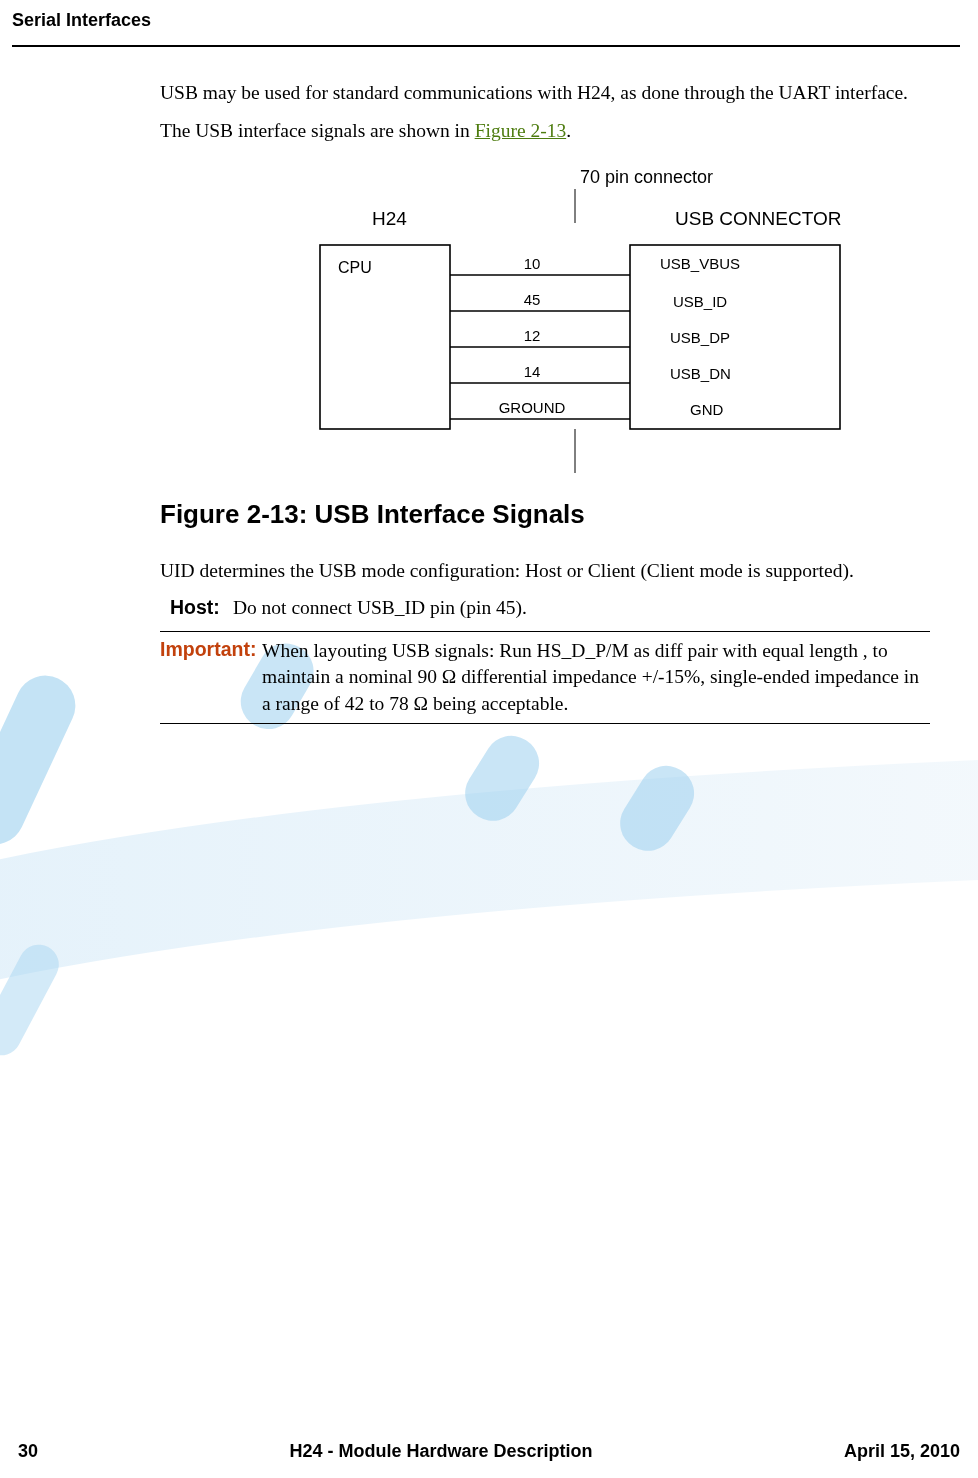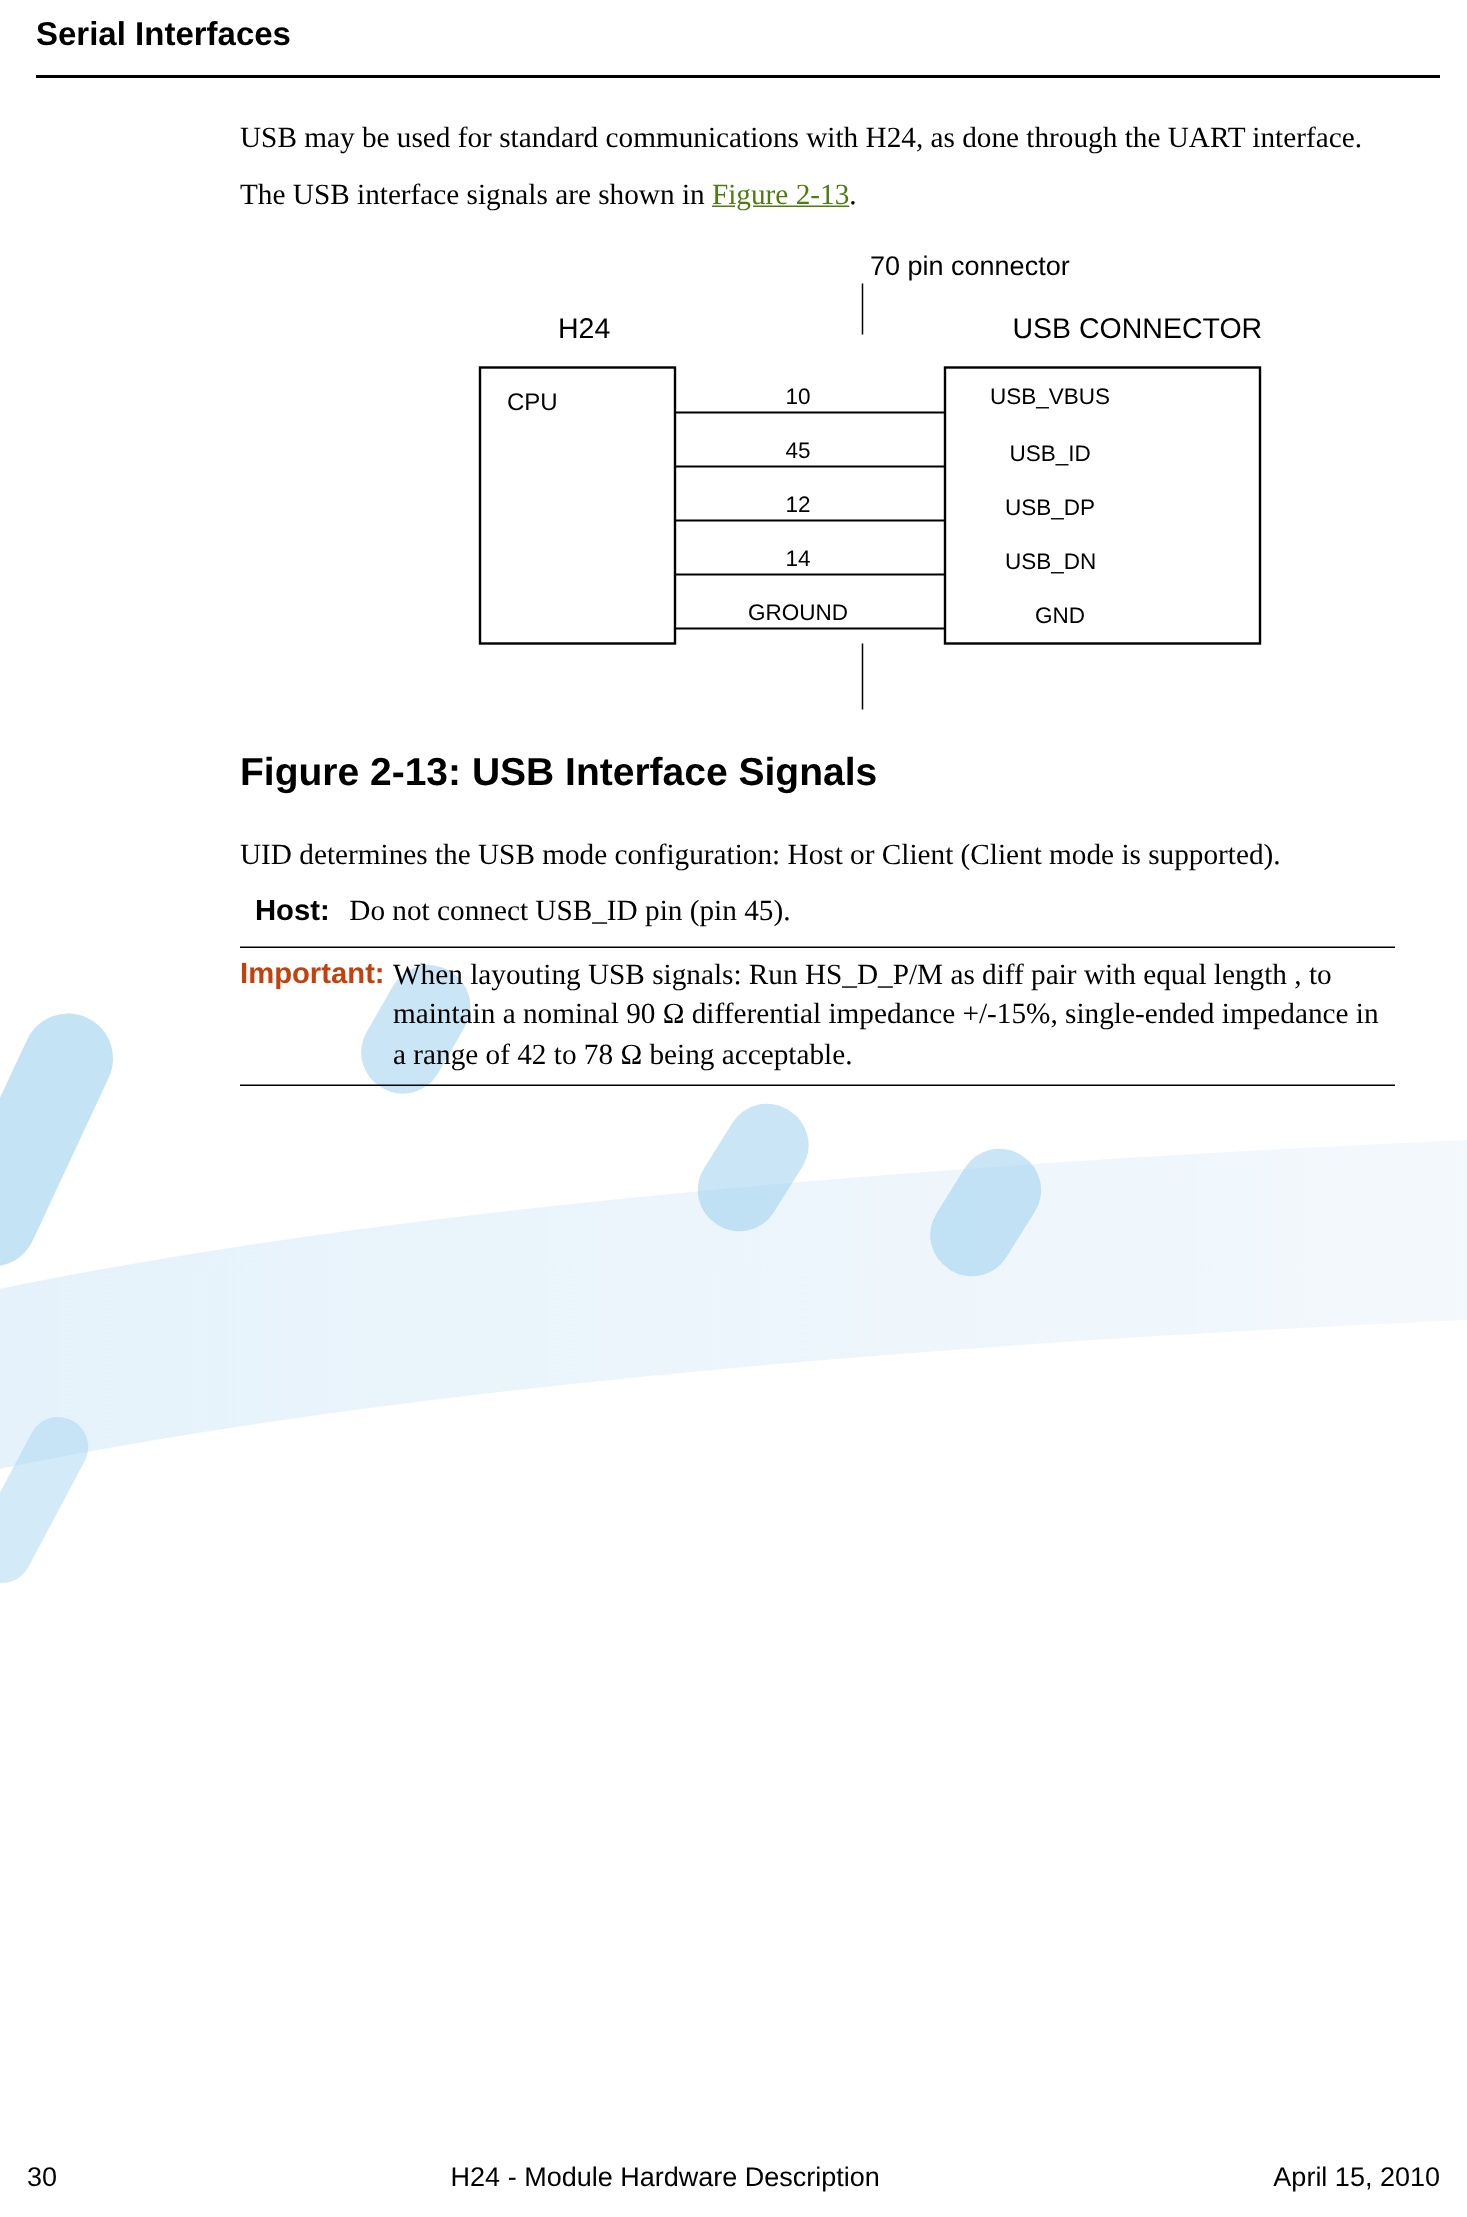--- a/index.html
+++ b/index.html
@@ -18,25 +18,25 @@
   .bg {
     position: absolute;
     inset: 0;
     z-index: 0;
     pointer-events: none;
   }
 
   .header-section {
     position: absolute;
     top: 10px;
-    left: 24px;
+    left: 12px;
     right: 18px;
     font-family: Arial, Helvetica, sans-serif;
     font-weight: bold;
-    font-size: 22px;
+    font-size: 18px;
     color: #000;
   }
 
   .header-title {
     margin-bottom: 14px;
   }
 
   .header-rule {
     border: none;
     border-top: 2px solid #000;
@@ -111,21 +111,21 @@
   }
 
   .footer {
     position: absolute;
     bottom: 16px;
     left: 18px;
     right: 18px;
     display: flex;
     justify-content: space-between;
     font-family: Arial, Helvetica, sans-serif;
-    font-weight: normal;
+    font-weight: bold;
     font-size: 18px;
     gap: 28px;
   }
 
   
   .diagram-wrap {
     margin-top: 20px;
     margin-bottom: 8px;
     width: 660px;
     margin-left: 120px;

